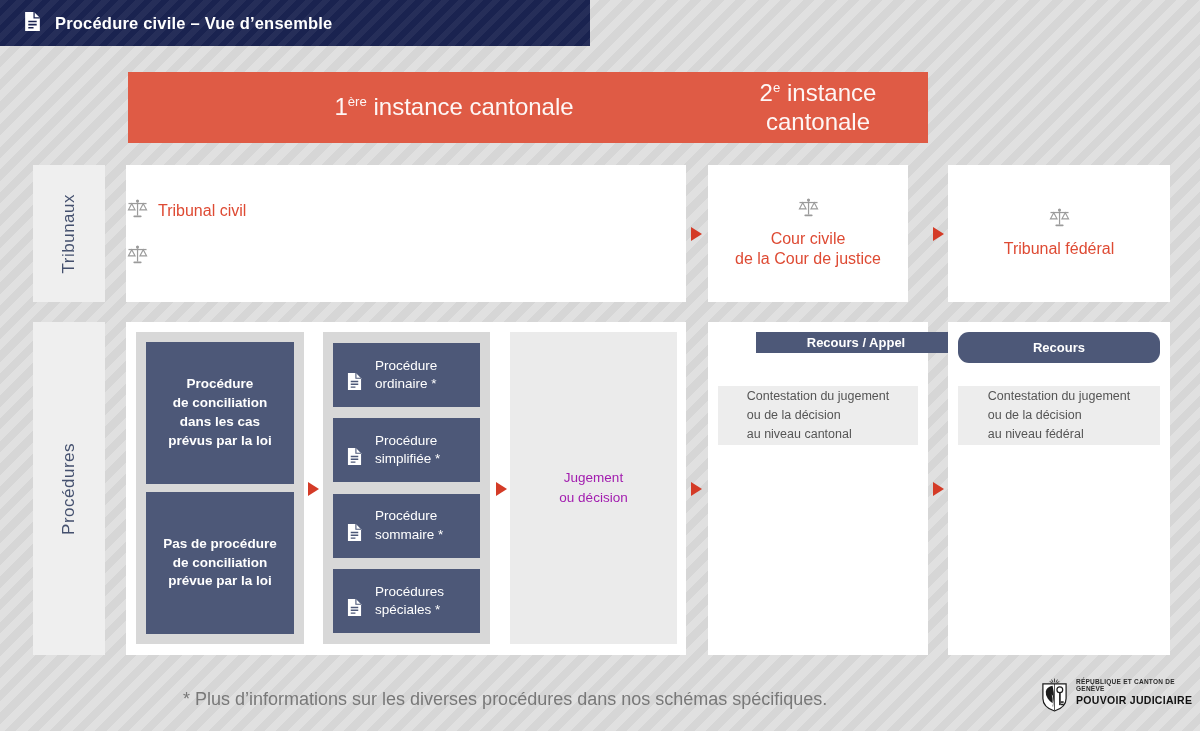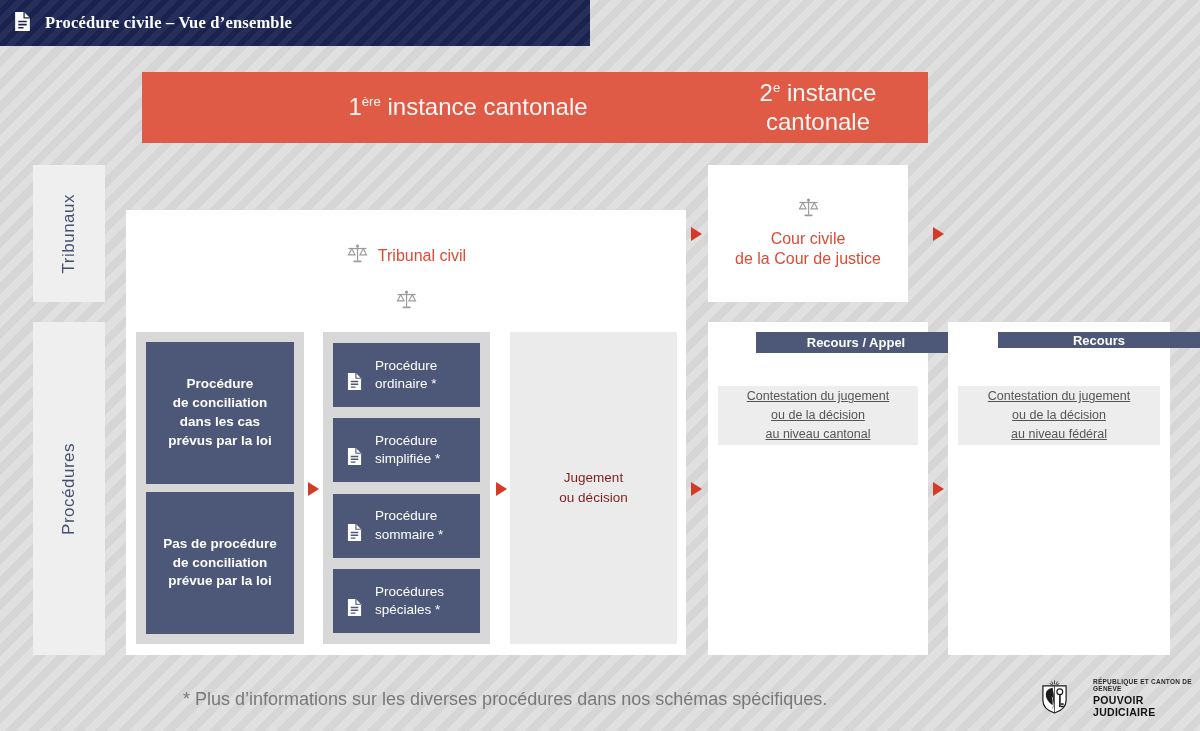--- a/index.html
+++ b/index.html
@@ -9,51 +9,51 @@
   .page {
     position:relative; width:1200px; height:731px; overflow:hidden;
     background:repeating-linear-gradient(135deg,#e0e0e0 0 8px,#d6d6d6 8px 16px);
   }
   .abs { position:absolute; }
 
   
   .title-bar {
     left:0; top:4; width:590px; height:46px;
     background:repeating-linear-gradient(135deg, rgba(255,255,255,0.05) 0 6px, rgba(255,255,255,0) 6px 12px), #1a2350;
-    display:flex; align-items:center; padding-left:14px;font-family:Liberation Serif, serif;
+    display:flex; align-items:center; padding-left:24px;
   }
   .title-bar h1 { color:#fff; font-size:16.5px; font-weight:bold; margin-left:14px; letter-spacing:0.2px; }
 
   
   .col-header {
     background:#df5b45; color:rgba(255,255,255,0.95);
     display:flex; align-items:center; justify-content:center; text-align:center;
     font-size:24px; font-weight:300; line-height:1.2;
   }
   .col-header .rest { white-space:pre-line; }
   .col-header sup { font-size:0.55em; vertical-align:super; line-height:0; }
-  #ch1 { left:142px; top:72px; width:652px; height:71px; }
+  #ch1 { left:128px; top:72px; width:652px; height:71px; }
   #ch2 { left:708px; top:72px; width:220px; height:71px; }
   #ch3 { left:948px; top:72px; width:222px; height:71px; }
 
   
   .rail {
     background:#efefef; display:flex; align-items:center; justify-content:center;
   }
   .rail span {
     writing-mode:vertical-rl; transform:rotate(180deg);
     color:#44506e; font-size:17px; letter-spacing:0.5px;
   }
   #rail-tribunaux  { left:33px; top:165px; width:72px; height:137px; }
   #rail-procedures { left:33px; top:322px; width:72px; height:333px; }
 
   
   .white-box { background:#ffffff; }
   #t1 { left:126px; top:165px; width:560px; height:137px;
-        display:flex; flex-direction:column; align-items:center; justify-content:center; gap:22px;margin-top:45px; }
+        display:flex; flex-direction:column; align-items:flex-start; justify-content:center; gap:22px; }
   #t2 { left:708px; top:165px; width:200px; height:137px; }
   #t3 { left:948px; top:165px; width:222px; height:137px; }
   .court-line { display:flex; align-items:center; gap:9px; }
   .court-label { color:#de4a33; font-size:16px; line-height:1.25; white-space:pre-line; }
   .court-stack { height:100%; display:flex; flex-direction:column; align-items:center; justify-content:center; gap:7px; text-align:center; }
 
   
   .arrow-right {
     width:0; height:0;
     border-left:11px solid #d43b27;
@@ -79,40 +79,40 @@
   }
   #gcB { left:323px; top:332px; width:167px; height:312px; padding:11px 10px;
          display:flex; flex-direction:column; justify-content:space-between; }
   .type-box {
     height:64px; display:flex; align-items:center; padding-left:14px; gap:13px;
     font-size:13.5px; line-height:1.35; white-space:pre-line;
   }
   #judgment {
     left:510px; top:332px; width:167px; height:312px; background:#ebebeb;
     display:flex; align-items:center; justify-content:center; text-align:center;
-    color:#7f1d1d; font-size:13.5px; line-height:1.45; white-space:pre-line;
+    color:#a21caf; font-size:13.5px; line-height:1.45; white-space:pre-line;
   }
   #p2 { left:708px; top:322px; width:220px; height:333px; }
   #p3 { left:948px; top:322px; width:222px; height:333px; }
   .recours-header {
     background:#4d5878; color:#fff; font-size:13px; font-weight:bold;
     display:flex; align-items:center; justify-content:center;
   }
   #rh1 { left:756px; top:332px; width:200px; height:21px; }
-  #rh2 { left:998px; top:332px; width:202px; height:16px; }
+  #rh2 { left:958px; top:332px; width:202px; height:31px;border-radius:11px; }
   .contest-box {
     background:#ededed; color:#555; font-size:12.5px; line-height:1.5;
-    display:flex; align-items:center; justify-content:center; text-align:center; white-space:pre-line;text-decoration:underline;
+    display:flex; align-items:center; justify-content:center; white-space:pre-line;
   }
   #cb1 { left:718px; top:386px; width:200px; height:59px; }
   #cb2 { left:958px; top:386px; width:202px; height:59px; }
 
   
   #footnote { left:183px; top:689px; color:#787878; font-size:18px; }
-  #logo { left:1040px; top:678px; display:flex; align-items:flex-end; gap:24px; }
+  #logo { left:1040px; top:678px; display:flex; align-items:flex-start; gap:7px; }
   .logo-text-line1 { font-size:6.5px; font-weight:bold; color:#2a2a2a; letter-spacing:0.25px; }
   .logo-text-line2 { font-size:10.5px; font-weight:bold; color:#111; letter-spacing:0.3px; margin-top:2px; }
 
   .icon-svg { display:block; }
 </style>
 </head>
 <body>
 
 <div class="page">
 
@@ -180,20 +180,35 @@
           <rect x="9" y="20" width="10" height="2" rx="1" fill="#9b9b9b"></rect>
           <path d="M7,5.6 L11,13 H3 Z" fill="none" stroke="#9b9b9b" stroke-width="1.4"></path>
           <path d="M21,5.6 L25,13 H17 Z" fill="none" stroke="#9b9b9b" stroke-width="1.4"></path>
         </svg>
       </span>
       <span class="court-label">Cour civile
 de la Cour de justice</span>
     </div>
   </div>
 
+  <div id="t3" class="abs white-box">
+    <div class="court-stack">
+      <span class="icon-svg">
+        <svg width="23" height="20" viewBox="0 0 28 24">
+          <circle cx="14" cy="2.4" r="1.9" fill="#9b9b9b"></circle>
+          <rect x="3" y="4.6" width="22" height="1.5" fill="#9b9b9b"></rect>
+          <rect x="13.3" y="4" width="1.5" height="16" fill="#9b9b9b"></rect>
+          <rect x="9" y="20" width="10" height="2" rx="1" fill="#9b9b9b"></rect>
+          <path d="M7,5.6 L11,13 H3 Z" fill="none" stroke="#9b9b9b" stroke-width="1.4"></path>
+          <path d="M21,5.6 L25,13 H17 Z" fill="none" stroke="#9b9b9b" stroke-width="1.4"></path>
+        </svg>
+      </span>
+      <span class="court-label">Tribunal fédéral</span>
+    </div>
+  </div>
 
   <div id="p1" class="abs white-box"></div>
 
   <div id="gcA" class="abs gray-container">
     <div class="navy-box conc-box">Procédure
 de conciliation
 dans les cas
 prévus par la loi</div>
     <div class="navy-box conc-box">Pas de procédure
 de conciliation

